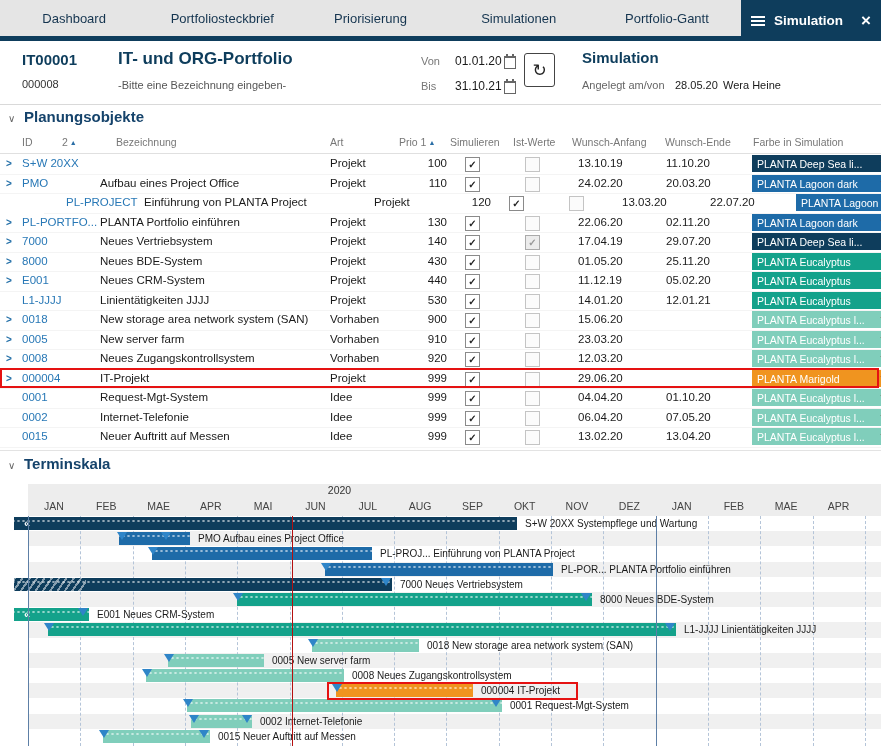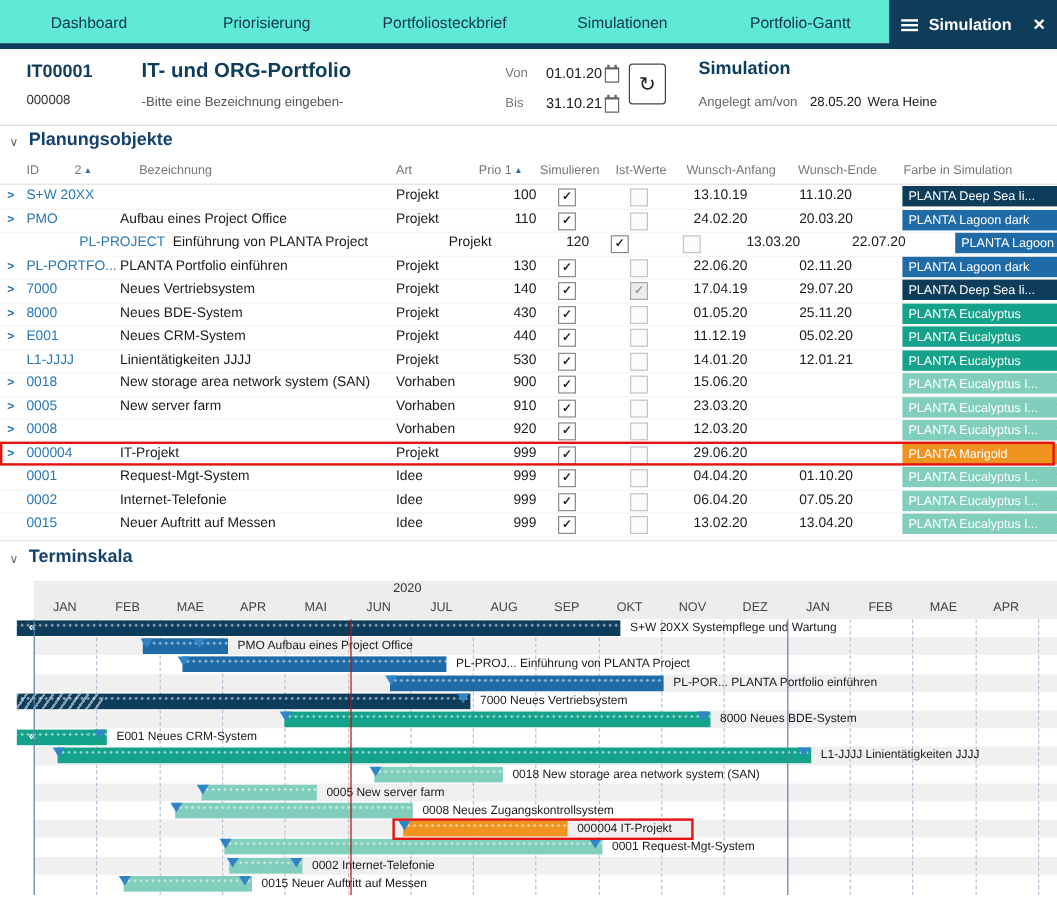--- a/index.html
+++ b/index.html
@@ -1,20 +1,20 @@
 <!DOCTYPE html>
 <html><head>
 <meta charset="utf-8">
 <style>
   html,body{margin:0;padding:0;}
   body{width:881px;height:750px;position:relative;background:#fff;
        font-family:"Liberation Sans",sans-serif;overflow:hidden;-webkit-font-smoothing:antialiased;}
 
   
-  .nav{position:absolute;left:0;top:0;width:748px;height:36px;background:#5eead4;}
+  .nav{position:absolute;left:0;top:0;width:748px;height:36px;background:#e5e5e5;}
   .nav-items{position:absolute;left:0;top:0;width:741px;height:36px;display:flex;}
   .nav-item{flex:1;display:flex;align-items:center;justify-content:center;
             color:#14344f;font-size:13px;cursor:pointer;white-space:nowrap;}
   .nav-strip{position:absolute;left:0;top:36px;width:881px;height:5px;background:#0e3d5c;}
   .tab-active{position:absolute;left:741px;top:0;width:140px;height:41px;background:#0e3d5c;
               display:flex;align-items:center;color:#fff;font-size:13.5px;font-weight:bold;}
   .burger{width:14px;height:10px;display:flex;flex-direction:column;justify-content:space-between;
           margin:0 9px 0 10px;cursor:pointer;}
   .burger i{height:2px;background:#fff;display:block;}
   .tab-close{margin-left:auto;margin-right:10px;font-size:17px;font-weight:bold;cursor:pointer;line-height:1;}
@@ -90,22 +90,22 @@
   .blab{position:absolute;font-size:10px;color:#1a1a1a;line-height:14px;white-space:nowrap;z-index:4;}
   .gsel{position:absolute;height:18px;border:2px solid #e51212;box-sizing:border-box;z-index:7;pointer-events:none;}
   .today{position:absolute;top:0;bottom:0;width:1px;background:#b50f0f;z-index:6;}
 </style>
 </head>
 <body>
 
 <div class="nav">
   <div class="nav-items">
     <div class="nav-item">Dashboard</div>
+    <div class="nav-item">Portfoliosteckbrief</div>
     <div class="nav-item">Priorisierung</div>
-    <div class="nav-item">Portfoliosteckbrief</div>
     <div class="nav-item">Simulationen</div>
     <div class="nav-item">Portfolio-Gantt</div>
   </div>
 </div>
 <div class="nav-strip"></div>
 <div class="tab-active">
   <span class="burger">
       <i></i>
       <i></i>
       <i></i>
@@ -263,20 +263,21 @@
       <span class="cprio">910</span>
       <span class="cb sim">✓</span>
       <span class="cb ist"></span>
       <span class="cstart">23.03.20</span>
       <span class="cend"></span>
       <span class="ccolor" style="background: rgb(128, 206, 187);"><span class="ccolor-label">PLANTA Eucalyptus l...</span><span class="ccolor-chev">∨</span></span>
     </div>
     <div class="trow" style="top: 195px;">
       <span class="arrow">&gt;</span>
       <span class="cid">0008</span>
+      <span class="cname">Neues Zugangskontrollsystem</span>
       <span class="cart">Vorhaben</span>
       <span class="cprio">920</span>
       <span class="cb sim">✓</span>
       <span class="cb ist"></span>
       <span class="cstart">12.03.20</span>
       <span class="cend"></span>
       <span class="ccolor" style="background: rgb(128, 206, 187);"><span class="ccolor-label">PLANTA Eucalyptus l...</span><span class="ccolor-chev">∨</span></span>
     </div>
     <div class="trow" style="top: 214.5px;">
       <span class="arrow">&gt;</span>

